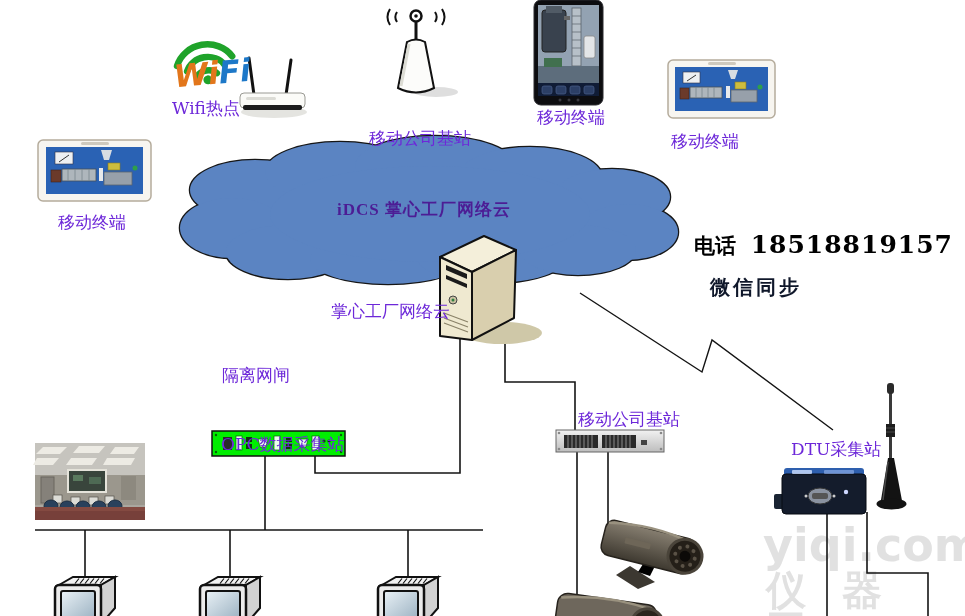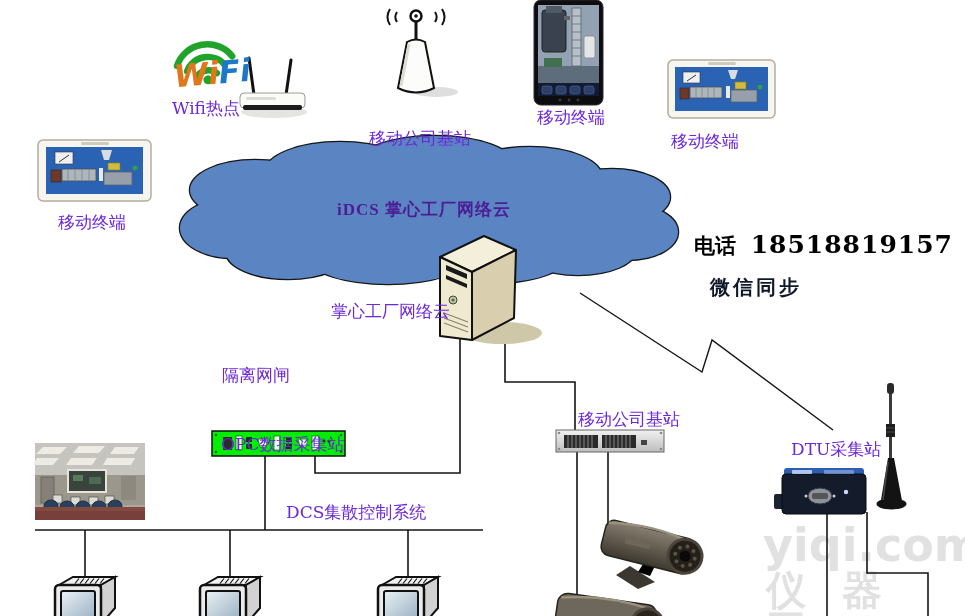--- a/index.html
+++ b/index.html
@@ -334,18 +334,17 @@
   <div class="lbl lbl-bts">移动公司基站</div>
   <div class="lbl lbl-phone">移动终端</div>
   <div class="lbl lbl-tabr">移动终端</div>
   <div class="lbl lbl-tabl">移动终端</div>
   <div class="lbl lbl-cloud">iDCS 掌心工厂网络云</div>
   <div class="lbl lbl-server">掌心工厂网络云</div>
   <div class="lbl lbl-gw1">隔离网闸</div>
   <div class="lbl lbl-gw2">OPC数据采集站</div>
   <div class="lbl lbl-switch">移动公司基站</div>
   <div class="lbl lbl-dtu">DTU采集站</div>
-  <div class="lbl lbl-dcs">DCS集散控制系统</div>
 
   <div class="lbl contact-phone"><span>电话</span>&nbsp;&nbsp;<span class="num">18518819157</span></div>
   <div class="lbl contact-wechat">微信同步</div>
 
 </div>
 
 </body></html>

